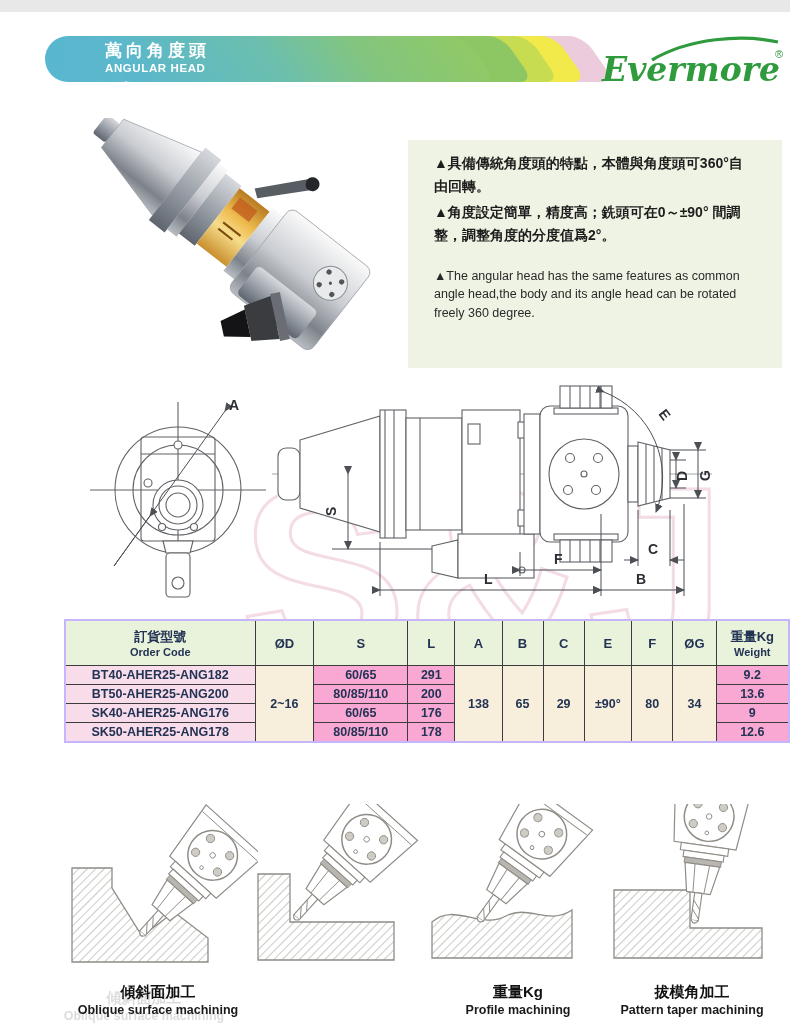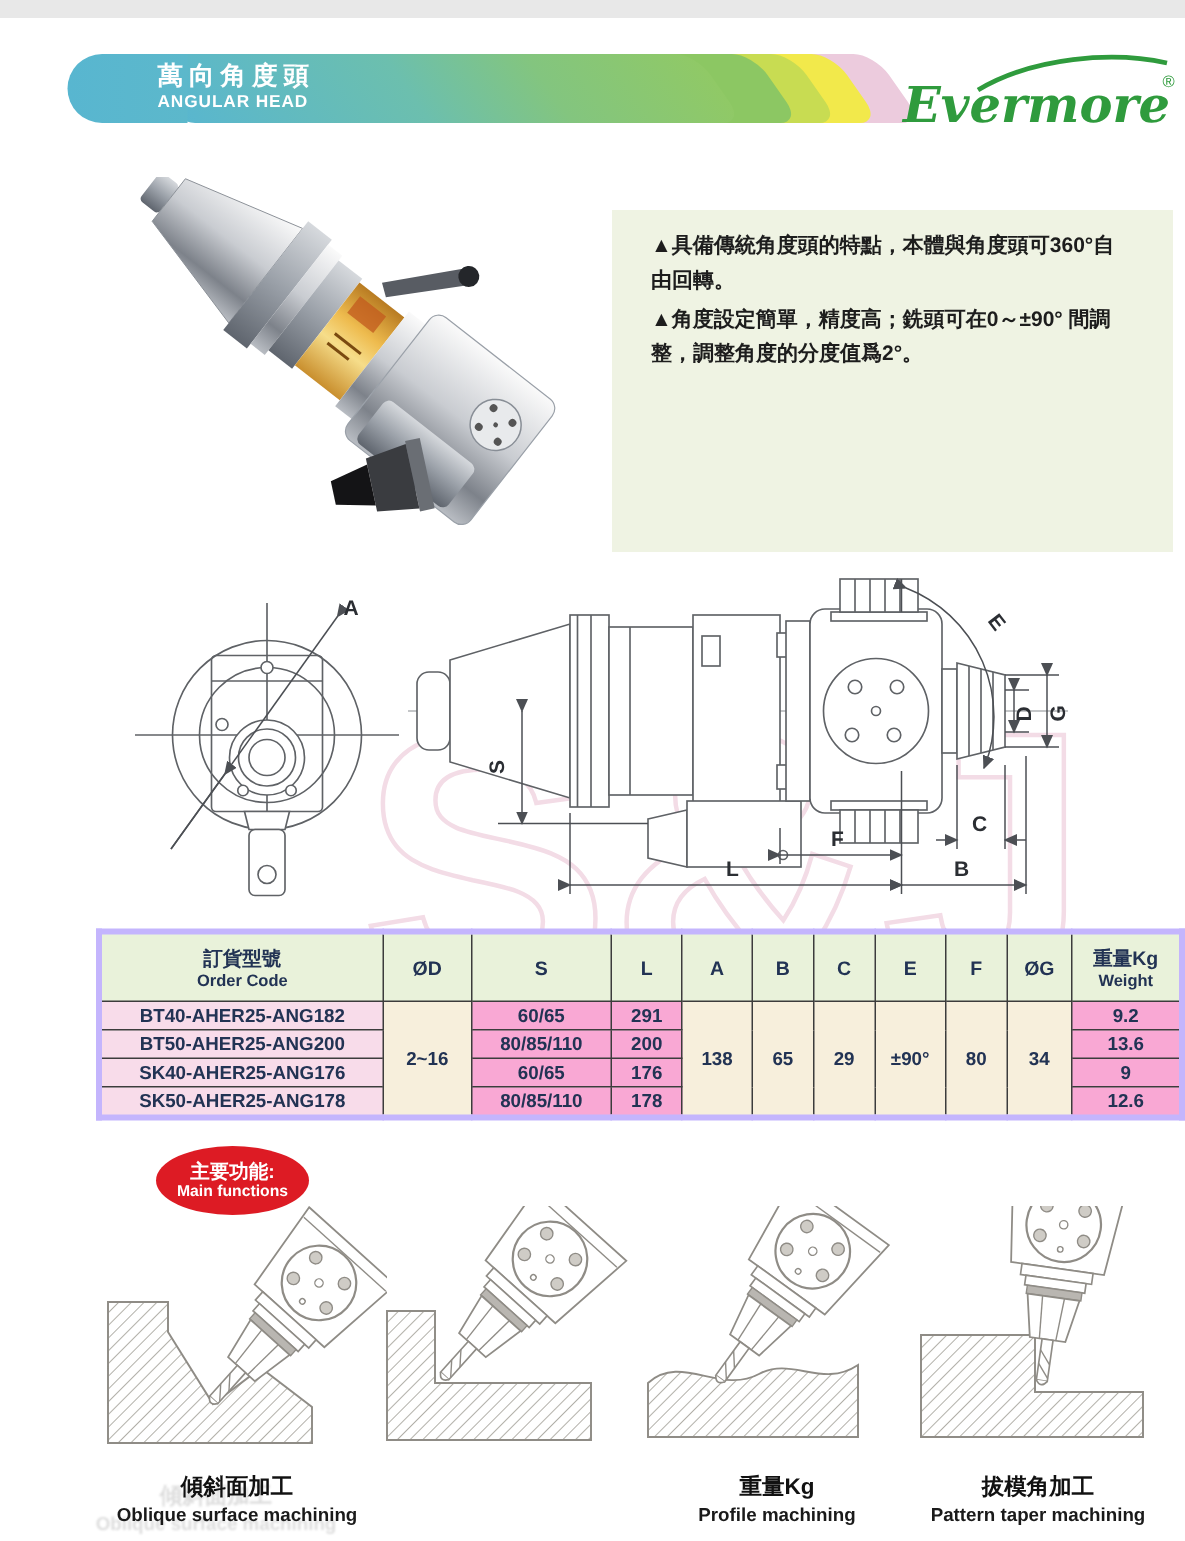--- a/index.html
+++ b/index.html
@@ -37,21 +37,21 @@
   .side-view{position:absolute;left:272px;top:372px;z-index:1;}
   .dia{stroke:#5f6266;stroke-width:1.1;fill:none;}
   .diaf{stroke:#5f6266;stroke-width:1.1;fill:#fff;}
   .dim{stroke:#4c4f54;stroke-width:1;fill:none;}
   .dimtxt{font-family:"Liberation Sans",sans-serif;font-size:14px;font-weight:bold;fill:#2b2e33;}
   
   .spec{position:absolute;left:64px;top:607px;border-collapse:collapse;z-index:2;
         font-family:"Liberation Sans",sans-serif;}
   .spec th,.spec td{border:1px solid #3c3c3c;text-align:center;vertical-align:middle;
         padding:0 2px;color:#223354;}
-  .spec{border:4px solid #c4b5fd;}
+  .spec{border:2px solid #c4b5fd;}
   .spec th{background:#e9f2da;font-size:13px;font-weight:bold;height:44px;}
   .spec th .sub{font-size:11px;font-weight:bold;}
   .spec td{font-size:12.5px;font-weight:bold;height:18px;}
   td.code{background:#f8dcea;width:196px;}
   td.cream{background:#f7efdc;}
   td.val{background:#f9a8d4;}
   .w-d{width:56px}.w-s{width:92px}.w-l{width:44px}.w-a{width:44px}.w-b{width:38px}
   .w-c{width:38px}.w-e{width:44px}.w-f{width:38px}.w-g{width:40px}.w-wt{width:70px}
   
   .badge{position:absolute;left:104px;top:752px;width:102px;height:46px;background:#dd1b24;
@@ -173,20 +173,21 @@
         <polygon points="-22,4 22,4 18,32 -18,32" fill="#3a3c40"></polygon>
         <polygon points="-14,32 14,32 8,58 -8,58" fill="#141416"></polygon>
       </g>
     </g>
   </svg>
 
   <div class="features">
     <p class="f-zh">▲具備傳統角度頭的特點，本體與角度頭可360°自由回轉。</p>
     <p class="f-zh">▲角度設定簡單，精度高；銑頭可在0～±90° 間調整，調整角度的分度值爲2°。</p>
     <div class="f-gap"></div>
+    <p class="f-en">▲The angular head has the same features as common angle head,the body and its angle head can be rotated freely 360 degree.</p>
   </div>
 
   <div class="watermark">
     <svg width="520" height="320" viewBox="0 0 520 320">
       <text x="10" y="250" font-size="250" font-weight="bold" font-family="Liberation Sans, sans-serif" fill="none" stroke="#f3dce6" stroke-width="3">S&amp;J</text>
     </svg>
   </div>
 
   <svg class="front-view" width="235" height="228" viewBox="0 0 235 228">
     <line class="dia" x1="28" y1="106" x2="204" y2="106"></line>
@@ -336,24 +337,20 @@
     </tr>
     <tr>
       <td class="code">SK50-AHER25-ANG178</td>
       <td class="val">80/85/110</td>
       <td class="val">178</td>
       <td class="val">12.6</td>
     </tr>
   </tbody>
     </table>
 
-  <div class="badge">
-    <div class="bz">主要功能:</div>
-    <div class="be">Main functions</div>
-  </div>
 
   <svg class="ill ill1" width="200" height="172" viewBox="0 0 200 172">
     <polygon points="14,64 54,64 54,84 84,132 116,108 150,134 150,158 14,158" fill="url(#hatch)" stroke="#8f8c86" stroke-width="1.3"></polygon>
     <use href="#millhead" transform="translate(116.5,93.7) rotate(42) scale(0.92)"></use>
   </svg>
   <svg class="ill ill2" width="190" height="172" viewBox="0 0 190 172">
     <polygon points="16,70 48,70 48,118 152,118 152,156 16,156" fill="url(#hatch)" stroke="#8f8c86" stroke-width="1.3"></polygon>
     <use href="#millhead" transform="translate(86.5,77.7) rotate(42) scale(0.92)"></use>
   </svg>
   <svg class="ill ill3" width="180" height="172" viewBox="0 0 180 172">

